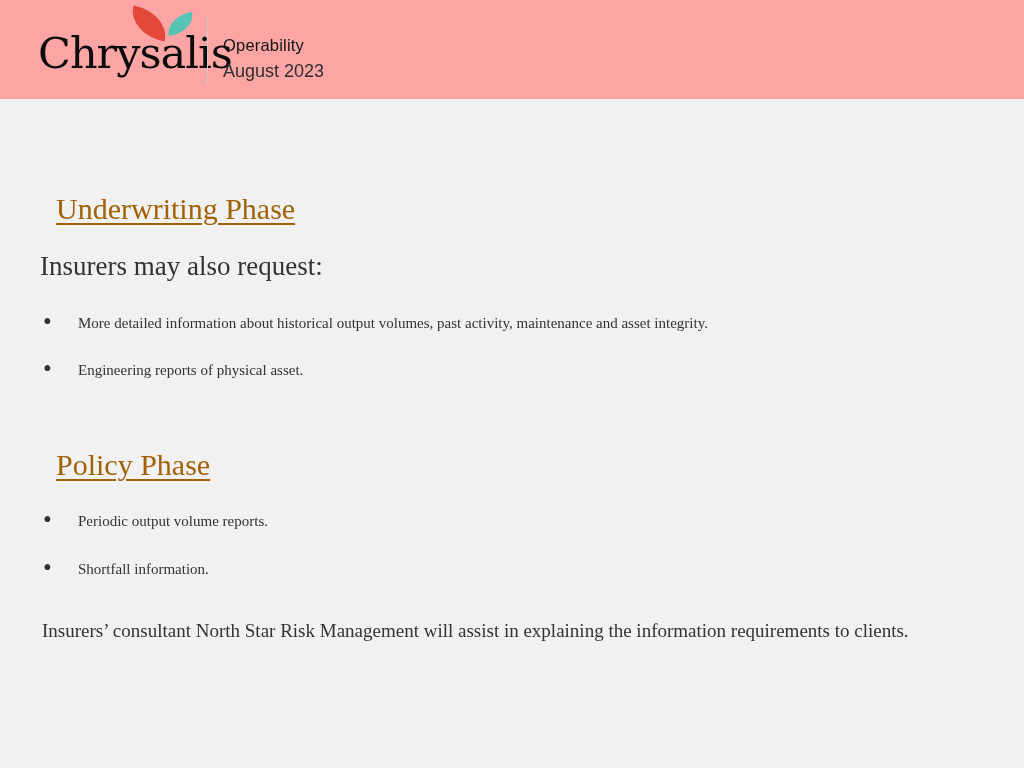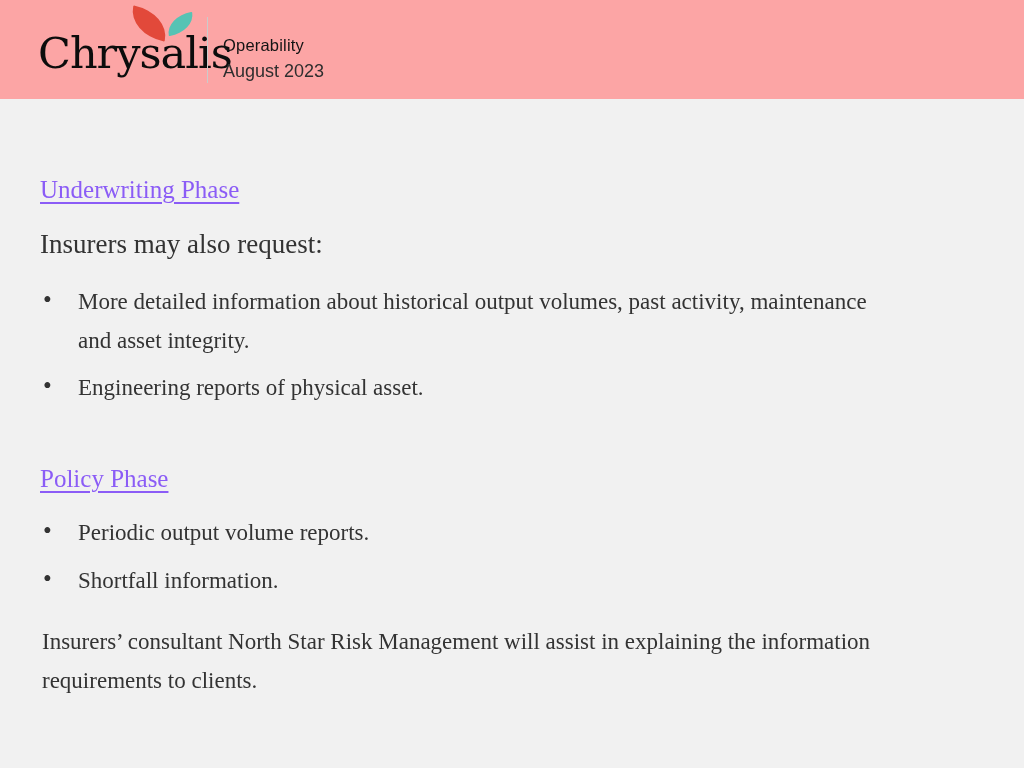--- a/index.html
+++ b/index.html
@@ -60,58 +60,58 @@
   .doc-date {
     margin-top: 6px;
     font-size: 18px; color: #2e2e2e;
   }
 
   
   .content {
     padding: 77px 40px 0 40px;
   }
   .section-heading {
-    margin: 0;
-    font-size: 25px;
+    margin: 16px;
+    font-size: 30px;
     font-weight: normal;
-    color: #8b5cf6;
+    color: #a16207;
     text-decoration: underline;
     text-underline-offset: 4px;
     text-decoration-thickness: 1.5px;
   }
   .section-policy .section-heading { margin-top: 58px; }
   .intro {
     margin: 25px 0 0 0;
     font-size: 27px;
   }
   .bullet-list {
     margin: 22px 0 0 0;
     padding: 0;
     list-style: none;
   }
   .bullet-list li {
     position: relative;
     padding-left: 38px;
-    font-size: 23px;
+    font-size: 15px;
     line-height: 39px;
     max-width: 860px;
     margin: 0 0 8px 0;
   }
   .bullet-list li::before {
     content: "\2022";
     position: absolute;
     left: 3px; top: -2px;
     font-size: 25px;
   }
   .section-policy .bullet-list { margin-top: 20px; }
   .section-policy .bullet-list li { margin-bottom: 9px; }
   .closing-note {
     margin: 22px 0 0 0;
     padding-left: 2px;
-    font-size: 23px;
+    font-size: 19px;
     line-height: 39px;
     max-width: 885px;
   }
 </style>
 </head>
 <body>
 
 <div class="header">
   <div class="logo">
     <span class="leaf leaf-red" style="background: rgb(226, 73, 58);"></span>

